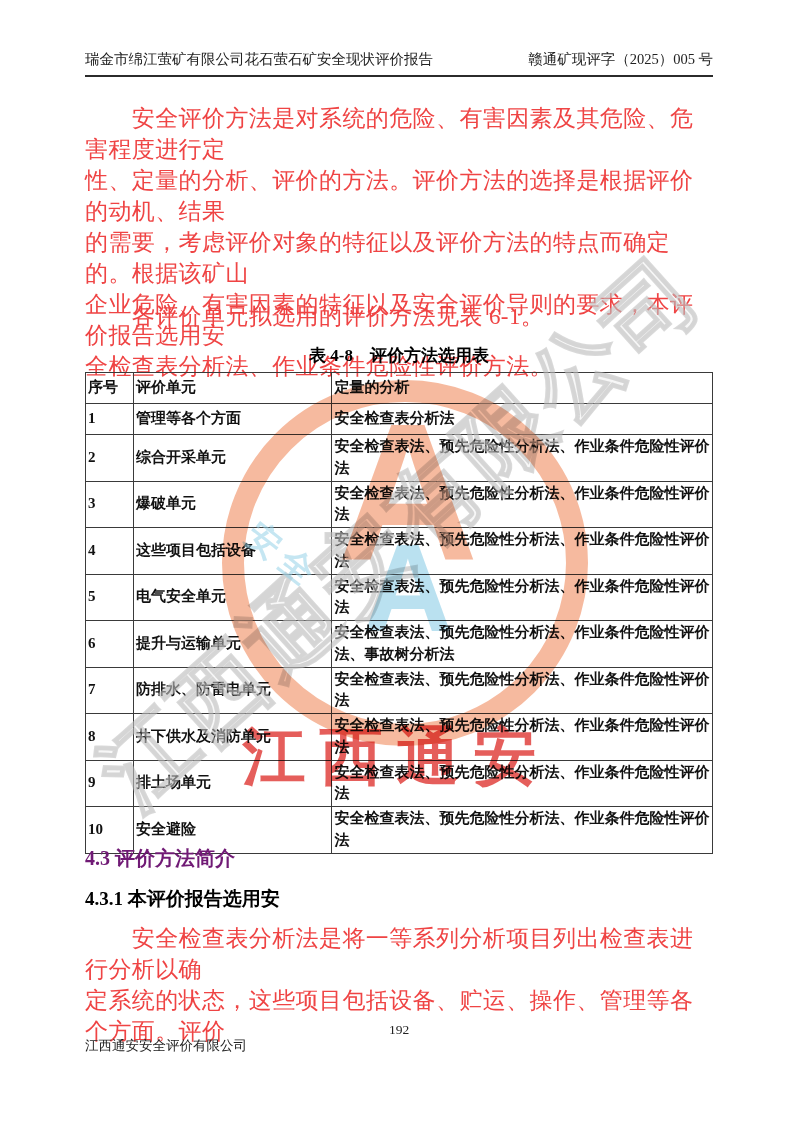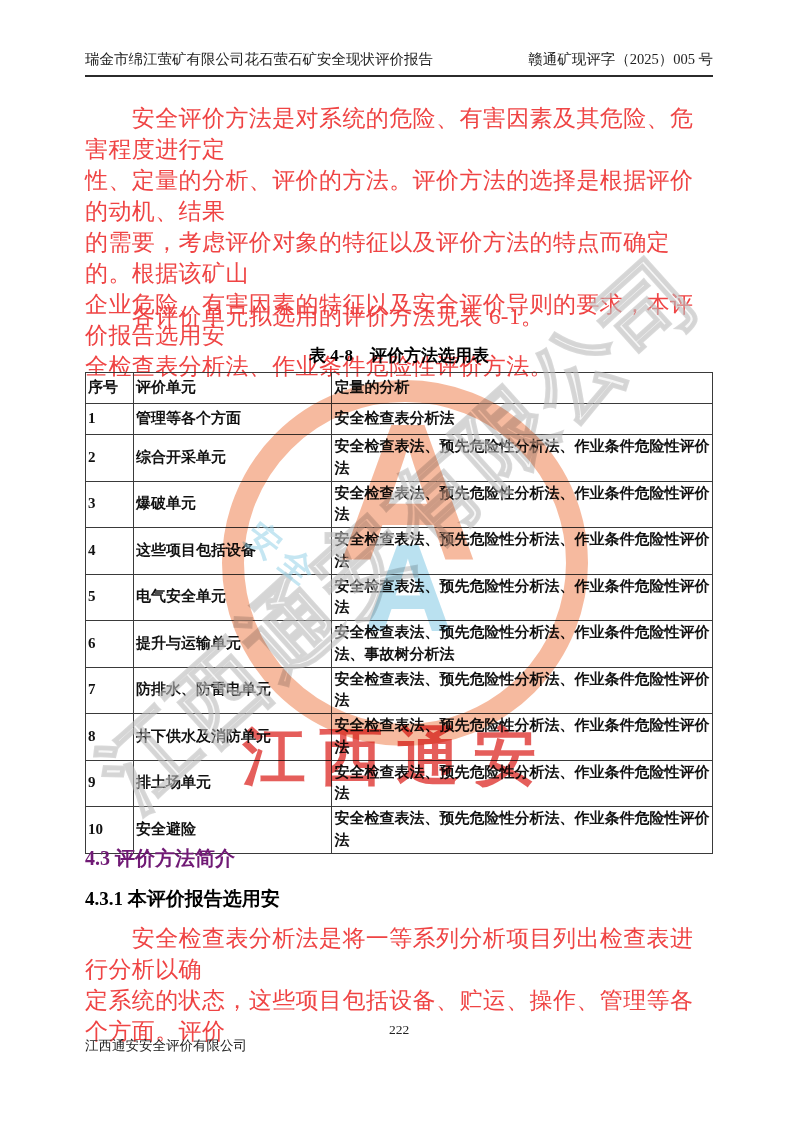--- a/index.html
+++ b/index.html
@@ -263,21 +263,21 @@
     <div class="h43">4.3 评价方法简介</div>
     <div class="h431">4.3.1 本评价报告选用安</div>
 
     <p class="para p3">　　安全检查表分析法是将一等系列分析项目列出检查表进行分析以确
 定系统的状态，这些项目包括设备、贮运、操作、管理等各个方面。评价</p>
 
   </div>
 
   <div class="footer">
     <span class="company">江西通安安全评价有限公司</span>
-    <span class="page-no">222</span>
+    <span class="page-no">192</span>
   </div>
 
   <div class="wm wm-diagonal">江西通安有限公司</div>
   <div class="wm wm-ring"></div>
   <div class="wm wm-logo-a">A</div>
   <div class="wm wm-logo-a-blue">A</div>
   <div class="wm wm-blue-arc">安全</div>
   <div class="wm wm-red">江西通安</div>
 
 </div>

